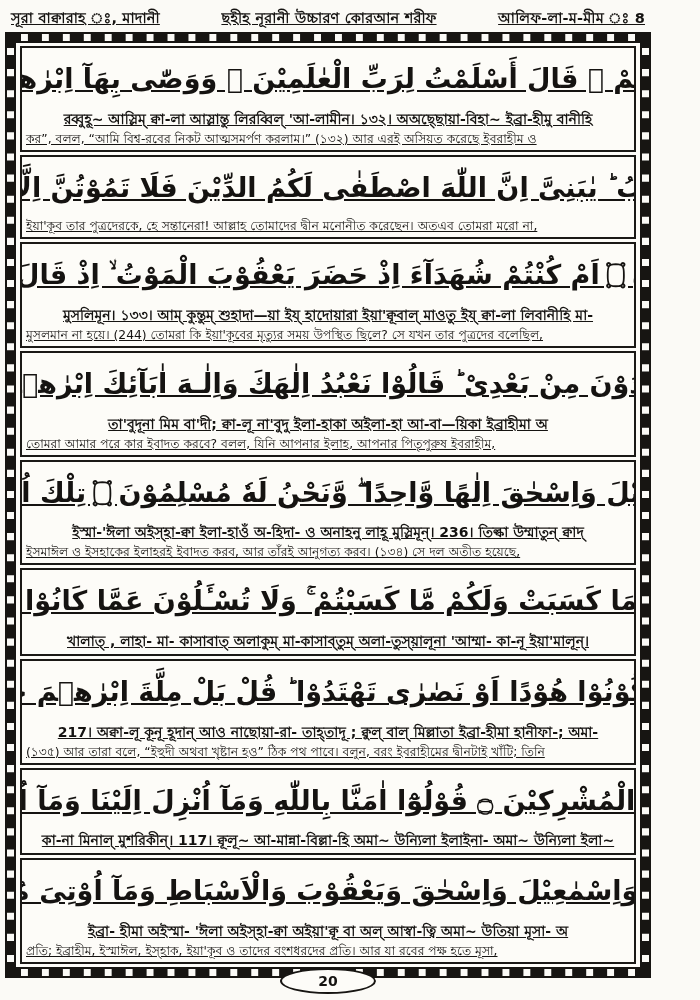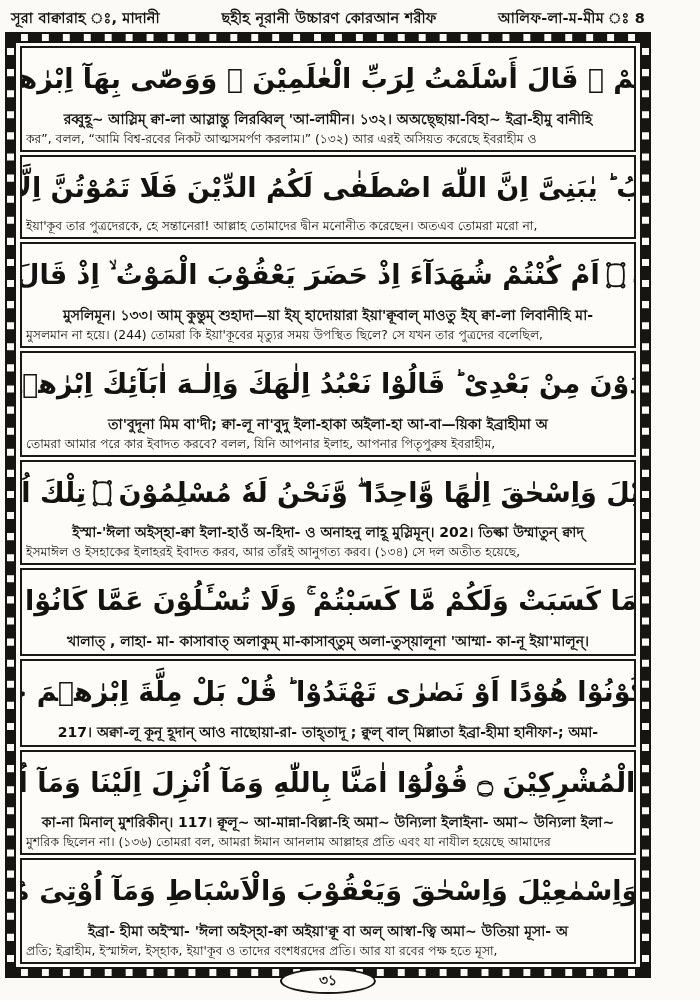--- a/index.html
+++ b/index.html
@@ -3,21 +3,21 @@
 <meta charset="utf-8">
 <style>
   * { margin: 0; padding: 0; box-sizing: border-box; }
   html, body {
     width: 700px; height: 1000px;
     background: #fbfaf6;
     font-family: "DejaVu Sans", sans-serif;
     color: #151311;
     overflow: hidden;
   }
-  .page { position: relative; width: 656px; height: 1000px; padding: 4px 5px 16px 5px; }
+  .page { position: relative; width: 656px; height: 1000px; padding: 4px 5px 16px 5px; text-decoration: underline; }
 
   
   .running-header {
     display: flex; justify-content: space-between; align-items: baseline;
     padding: 3px 6px 2px 6px; height: 28px;
     font-size: 14.5px; font-weight: bold; letter-spacing: 0.2px;
   }
   .running-header .hdr { white-space: nowrap; }
 
   
@@ -116,47 +116,47 @@
         </div>
 
         <div class="verse-block">
           <div class="arabic-line">تَعْبُدُوْنَ مِنْ بَعْدِىْ ؕ قَالُوْا نَعْبُدُ اِلٰهَكَ وَاِلٰـهَ اٰبَآئِكَ اِبْرٰهٖمَ وَ</div>
           <div class="translit-line">তা'বুদূনা মিম বা'দী; ক্বা-লূ না'বুদু ইলা-হাকা অইলা-হা আ-বা—য়িকা ইব্রাহীমা অ</div>
           <div class="translation-line">তোমরা আমার পরে কার ইবাদত করবে? বলল, যিনি আপনার ইলাহ, আপনার পিতৃপুরুষ ইবরাহীম,</div>
         </div>
 
         <div class="verse-block">
           <div class="arabic-line">اِسْمٰعِيْلَ وَاِسْحٰقَ اِلٰهًا وَّاحِدًا ۖ وَّنَحْنُ لَهٗ مُسْلِمُوْنَ ۝ تِلْكَ اُمَّةٌ قَدْ</div>
-          <div class="translit-line">ইস্মা-'ঈলা অইস্হা-ক্বা ইলা-হাওঁ অ-হিদা- ও অনাহনু লাহূ মুস্লিমূন্। 202। তিল্কা উম্মাতুন্ ক্বাদ্</div>
+          <div class="translit-line">ইস্মা-'ঈলা অইস্হা-ক্বা ইলা-হাওঁ অ-হিদা- ও অনাহনু লাহূ মুস্লিমূন্। 236। তিল্কা উম্মাতুন্ ক্বাদ্</div>
           <div class="translation-line">ইসমাঈল ও ইসহাকের ইলাহরই ইবাদত করব, আর তাঁরই আনুগত্য করব। (১৩৪) সে দল অতীত হয়েছে,</div>
         </div>
 
         <div class="verse-block">
           <div class="arabic-line">خَلَتْ ۚ لَهَا مَا كَسَبَتْ وَلَكُمْ مَّا كَسَبْتُمْ ۚ وَلَا تُسْـَٔلُوْنَ عَمَّا كَانُوْا يَعْمَلُوْنَ ۞</div>
           <div class="translit-line">খালাত্ , লাহা- মা- কাসাবাত্ অলাকুম্ মা-কাসাব্তুম্ অলা-তুস্য়ালূনা 'আম্মা- কা-নূ ইয়া'মালূন্।</div>
         </div>
 
         <div class="verse-block">
           <div class="arabic-line">۞ وَقَالُوْا كُوْنُوْا هُوْدًا اَوْ نَصٰرٰى تَهْتَدُوْا ؕ قُلْ بَلْ مِلَّةَ اِبْرٰهٖمَ حَنِيْفًا ؕ وَمَا</div>
           <div class="translit-line">217। অক্বা-লূ কূনূ হূদান্ আও নাছোয়া-রা- তাহ্তাদূ ; ক্বুল্ বাল্ মিল্লাতা ইব্রা-হীমা হানীফা-; অমা-</div>
+          <div class="translation-line">(১৩৫) আর তারা বলে, “ইহুদী অথবা খৃষ্টান হও” ঠিক পথ পাবে। বলুন, বরং ইবরাহীমের দ্বীনটাই খাঁটি; তিনি</div>
         </div>
 
         <div class="verse-block">
           <div class="arabic-line">كَانَ مِنَ الْمُشْرِكِيْنَ ۝ قُوْلُوْٓا اٰمَنَّا بِاللّٰهِ وَمَآ اُنْزِلَ اِلَيْنَا وَمَآ اُنْزِلَ اِلٰٓى</div>
           <div class="translit-line">কা-না মিনাল্ মুশরিকীন্। 117। ক্বূলূ~ আ-মান্না-বিল্লা-হি অমা~ উন্যিলা ইলাইনা- অমা~ উন্যিলা ইলা~</div>
-          <div class="translation-line">মুশরিক ছিলেন না। (১৩৬) তোমরা বল, আমরা ঈমান আনলাম আল্লাহর প্রতি এবং যা নাযীল হয়েছে আমাদের</div>
         </div>
 
         <div class="verse-block">
           <div class="arabic-line">اِبْرٰهٖمَ وَاِسْمٰعِيْلَ وَاِسْحٰقَ وَيَعْقُوْبَ وَالْاَسْبَاطِ وَمَآ اُوْتِىَ مُوْسٰى وَ</div>
           <div class="translit-line">ইব্রা- হীমা অইস্মা- 'ঈলা অইস্হা-ক্বা অইয়া'ক্বূ বা অল্ আস্বা-ত্বি অমা~ উতিয়া মূসা- অ</div>
           <div class="translation-line">প্রতি; ইব্রাহীম, ইস্মাঈল, ইস্হাক, ইয়া'কূব ও  তাদের বংশধরদের প্রতি। আর যা রবের পক্ষ হতে মূসা,</div>
         </div>
 
       </div>
     </div>
   </div>
 
   <div class="page-number-oval">
-    <span>৩১</span>
+    <span>20</span>
   </div>
 
 </div>
 
 </body></html>

